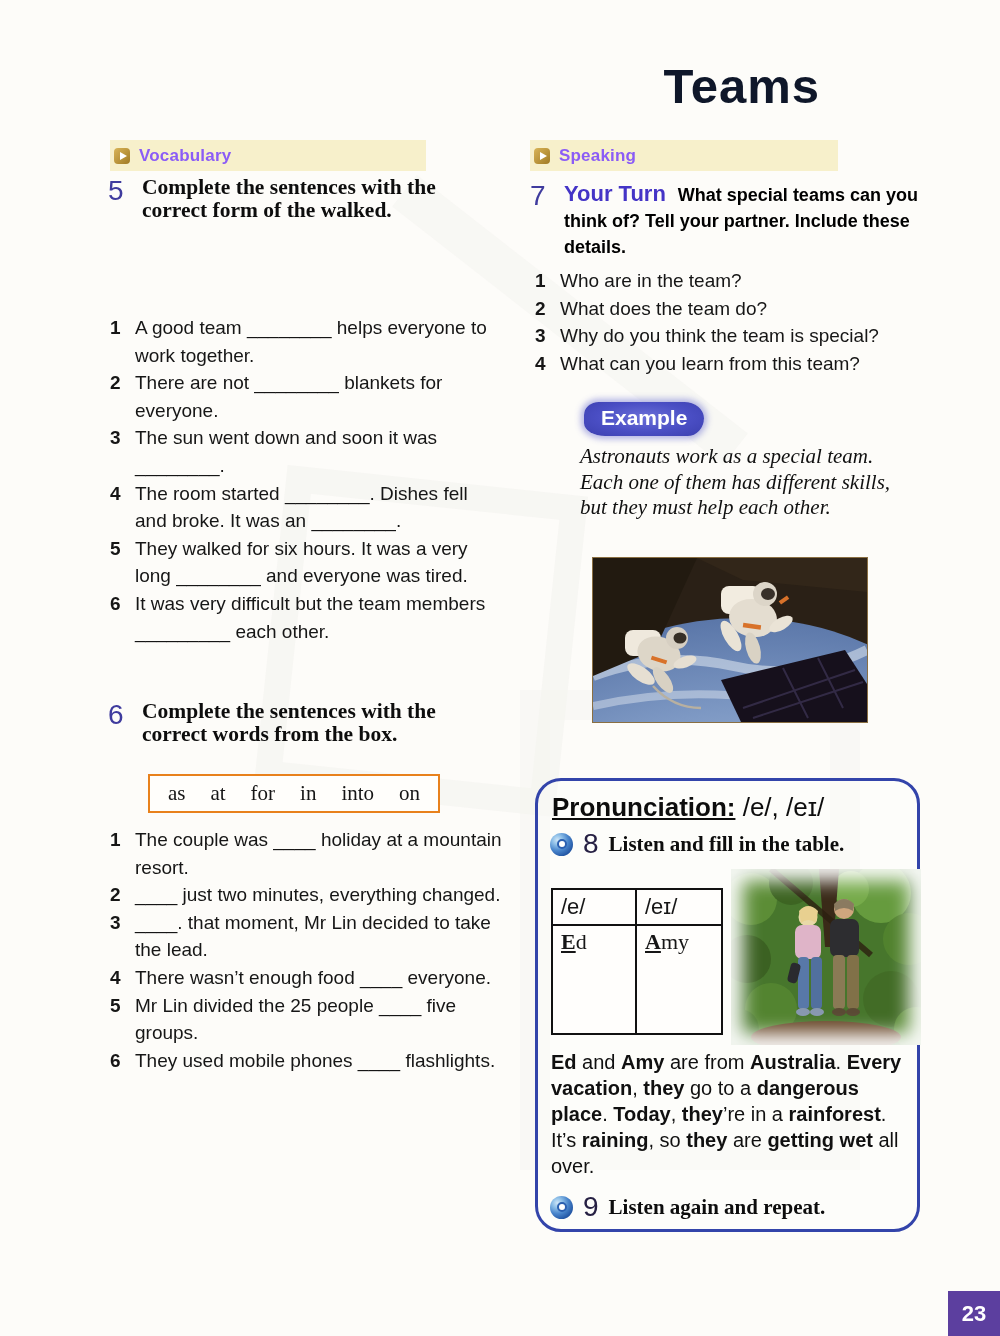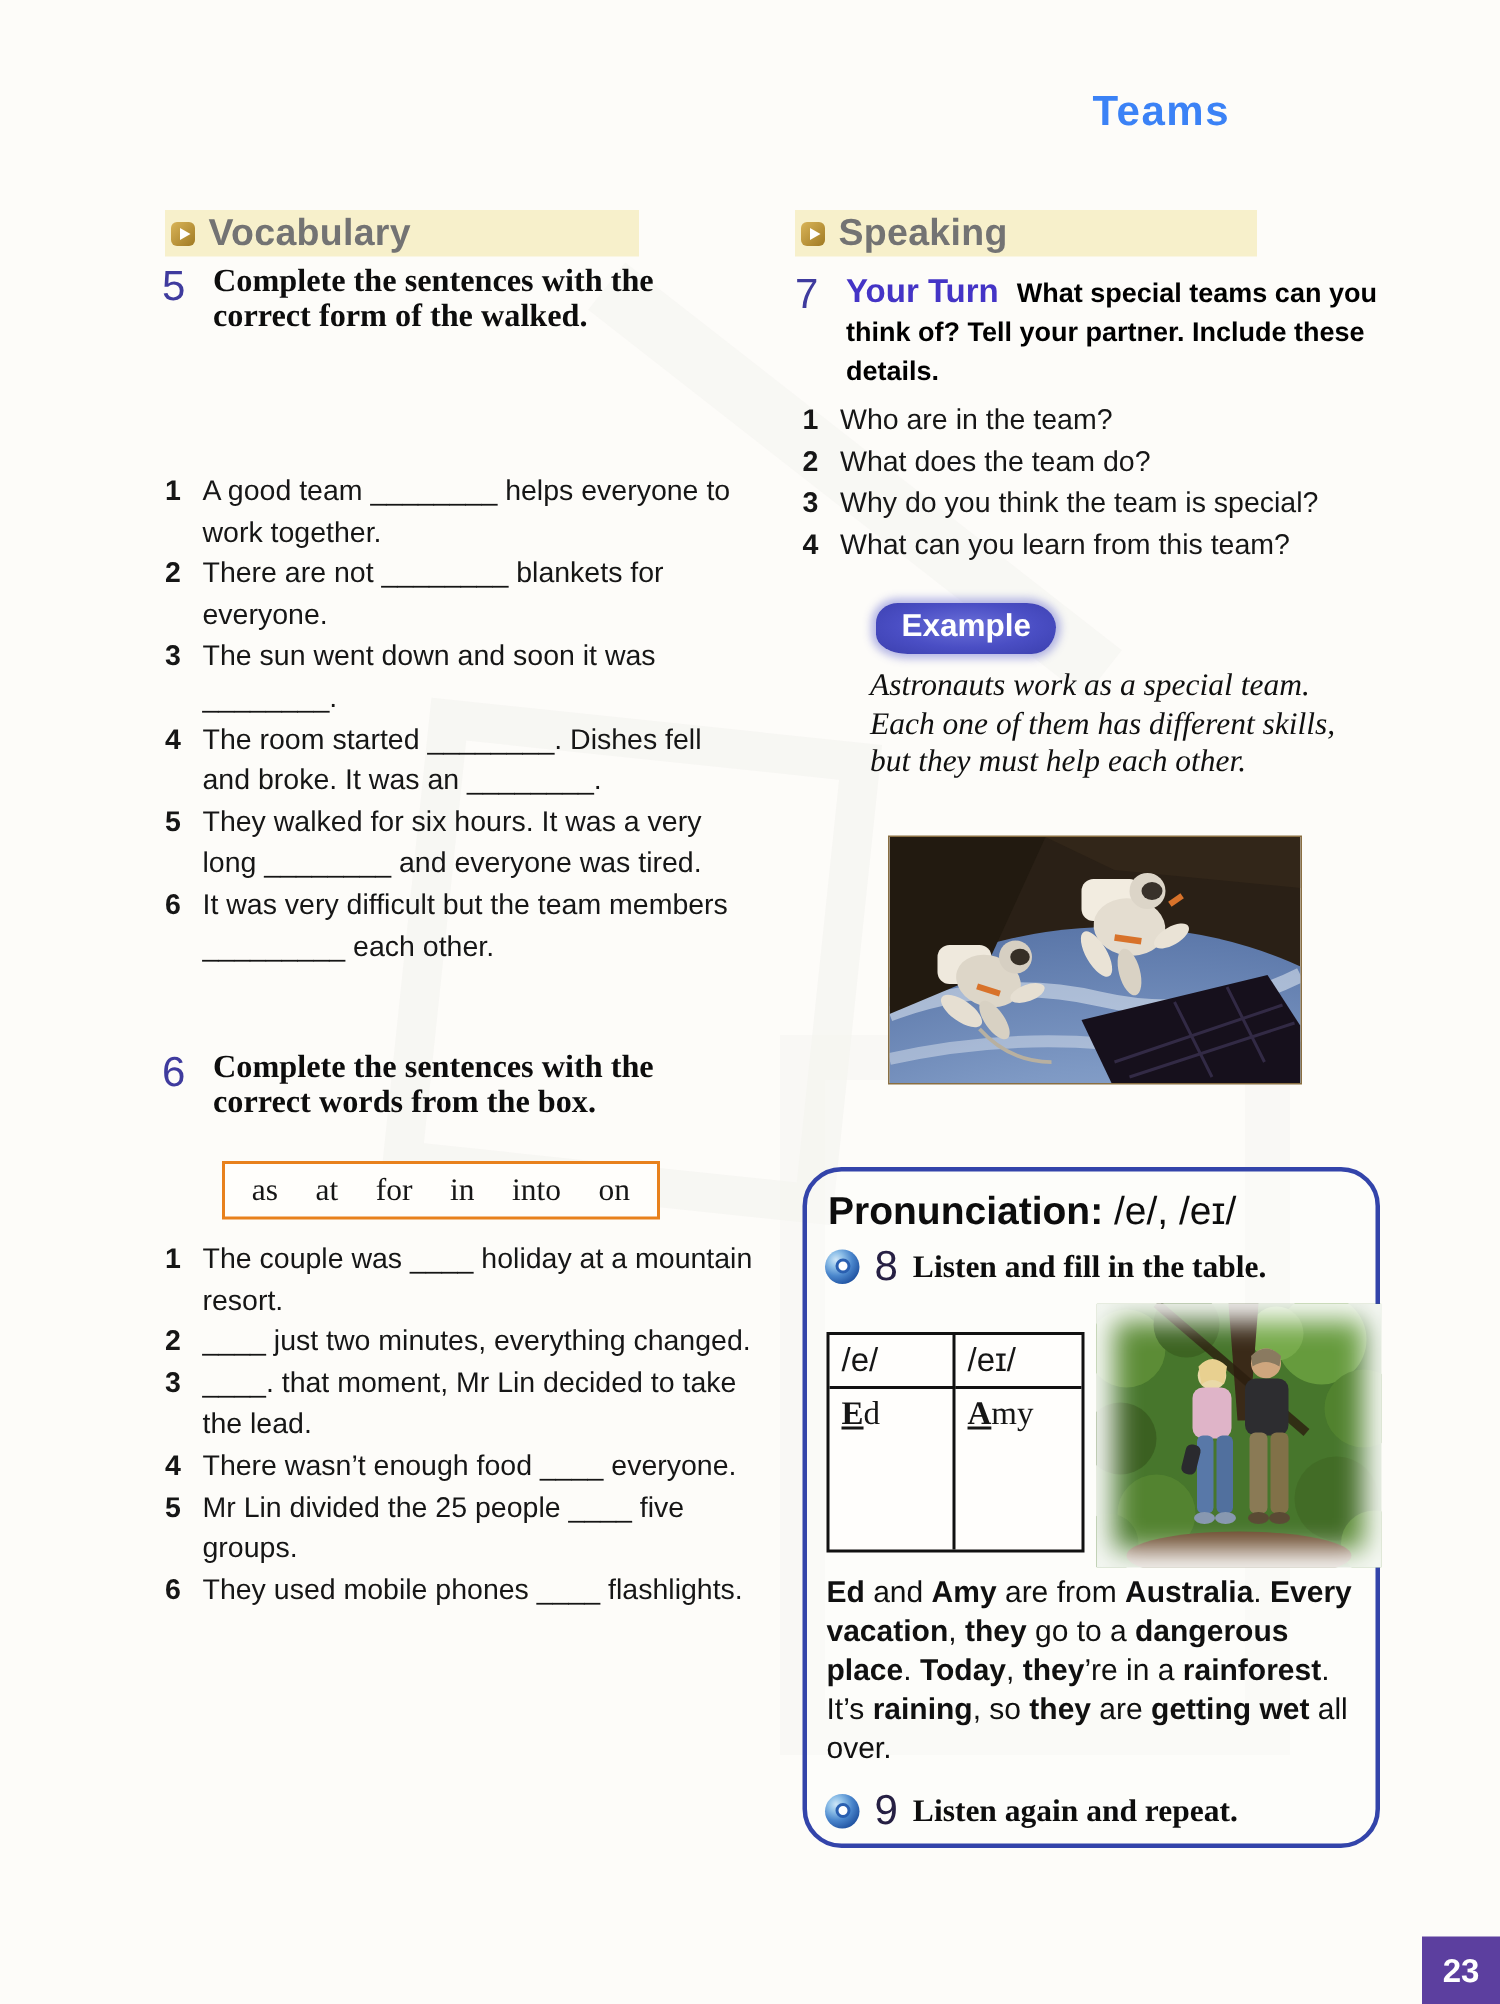--- a/index.html
+++ b/index.html
@@ -7,33 +7,33 @@
         font-family:"Liberation Sans",sans-serif;color:#161616;}
 
   
   .wm{position:absolute;pointer-events:none;}
   .wm1{left:270px;top:480px;width:250px;height:270px;border:26px solid #f2f2ee;transform:rotate(6deg);opacity:.5;}
   .wm2{left:520px;top:690px;width:280px;height:420px;border:30px solid #f3f3ef;opacity:.45;}
   .wm3{left:360px;top:300px;width:420px;height:40px;background:#f4f4f0;transform:rotate(38deg);opacity:.5;}
 
   
   .lesson-title{position:absolute;left:560px;top:58px;width:260px;text-align:right;
-    font-size:28px;font-weight:bold;color:#3b82f6;letter-spacing:1px;}
+    font-size:49px;font-weight:bold;color:#0f172a;letter-spacing:1px;}
   .unit-box{position:absolute;left:848px;top:20px;width:152px;height:98px;
     background:linear-gradient(135deg,#7d4fae,#60368f);display:flex;align-items:flex-end;justify-content:center;}
   .unit-box span{color:#ffffff;font-weight:bold;font-size:40px;line-height:1;padding-bottom:26px;}
 
   
   .sec-band{position:absolute;height:31px;background:#f7f0cb;display:flex;align-items:center;gap:9px;padding-left:4px;box-sizing:border-box;}
   .band-vocab{left:110px;top:140px;width:316px;}
   .band-speak{left:530px;top:140px;width:308px;}
   .play-ic{width:16px;height:16px;border-radius:4px;flex:0 0 auto;
     background:linear-gradient(135deg,#d9b457,#a07a24);display:flex;align-items:center;justify-content:center;}
   .play-ic::after{content:'';border-left:7px solid #fff;border-top:4px solid transparent;border-bottom:4px solid transparent;margin-left:2px;}
-  .sec-title{font-size:25px;font-weight:bold;color:#737373;letter-spacing:.2px;}
+  .sec-title{font-size:17px;font-weight:bold;color:#8b5cf6;letter-spacing:.2px;}
 
   
   .ex-head{position:absolute;display:flex;}
   .ex-num{width:34px;flex:0 0 auto;font-size:28px;color:#3f3b9e;line-height:1;padding-top:1px;}
   .ex-inst{font-family:"Liberation Serif",serif;font-weight:bold;font-size:21.5px;line-height:23px;color:#0d0d0d;}
 
   
   .wordbox{position:absolute;border:2.5px solid #e8811c;background:#fffefb;box-sizing:border-box;}
   .wb1{left:125px;top:238px;width:352px;padding:7px 11px;font-family:"Liberation Serif",serif;font-size:21px;line-height:27px;}
   .wb2{left:148px;top:774px;width:292px;height:39px;display:flex;align-items:center;justify-content:center;gap:25px;
@@ -60,21 +60,21 @@
   
   .photo{position:absolute;overflow:hidden;}
   .photo-astro{left:592px;top:557px;width:274px;height:164px;border:1px solid #8a6f42;}
   .photo-forest{left:728px;top:866px;width:190px;height:176px;}
   .vignette{position:absolute;inset:0;box-shadow:inset 0 0 18px 12px rgba(255,255,255,.95);pointer-events:none;}
 
   
   .pron-box{position:absolute;left:535px;top:778px;width:385px;height:454px;
     border:3px solid #3344aa;border-radius:26px;box-sizing:border-box;background:rgba(255,255,255,.25);}
   .pron-title{position:absolute;left:14px;top:11px;font-size:26px;color:#0d0d0d;}
-  .pron-title b{font-weight:bold;}
+  .pron-title b{font-weight:bold;text-decoration:underline;}
   .audio-row{position:absolute;display:flex;align-items:center;gap:8px;}
   .cd{width:23px;height:23px;border-radius:50%;flex:0 0 auto;position:relative;
     background:radial-gradient(circle at 32% 30%,#cfe6f7 0%,#8fc0e8 22%,#4a86cc 48%,#1d4f9e 80%,#123a78 100%);}
   .cd::after{content:'';position:absolute;width:6px;height:6px;border-radius:50%;background:#fff;
     border:2px solid #2a5fb0;top:50%;left:50%;transform:translate(-50%,-50%);}
   .tr-num{font-size:28px;color:#262043;line-height:1;padding:0 2px;}
   .audio-inst{font-family:"Liberation Serif",serif;font-weight:bold;font-size:21px;color:#0d0d0d;}
 
   .ptable{position:absolute;left:13px;top:107px;width:172px;height:147px;border:2.5px solid #111;box-sizing:border-box;
     display:grid;grid-template-columns:1fr 1fr;grid-template-rows:36px 1fr;background:#fffefc;}

